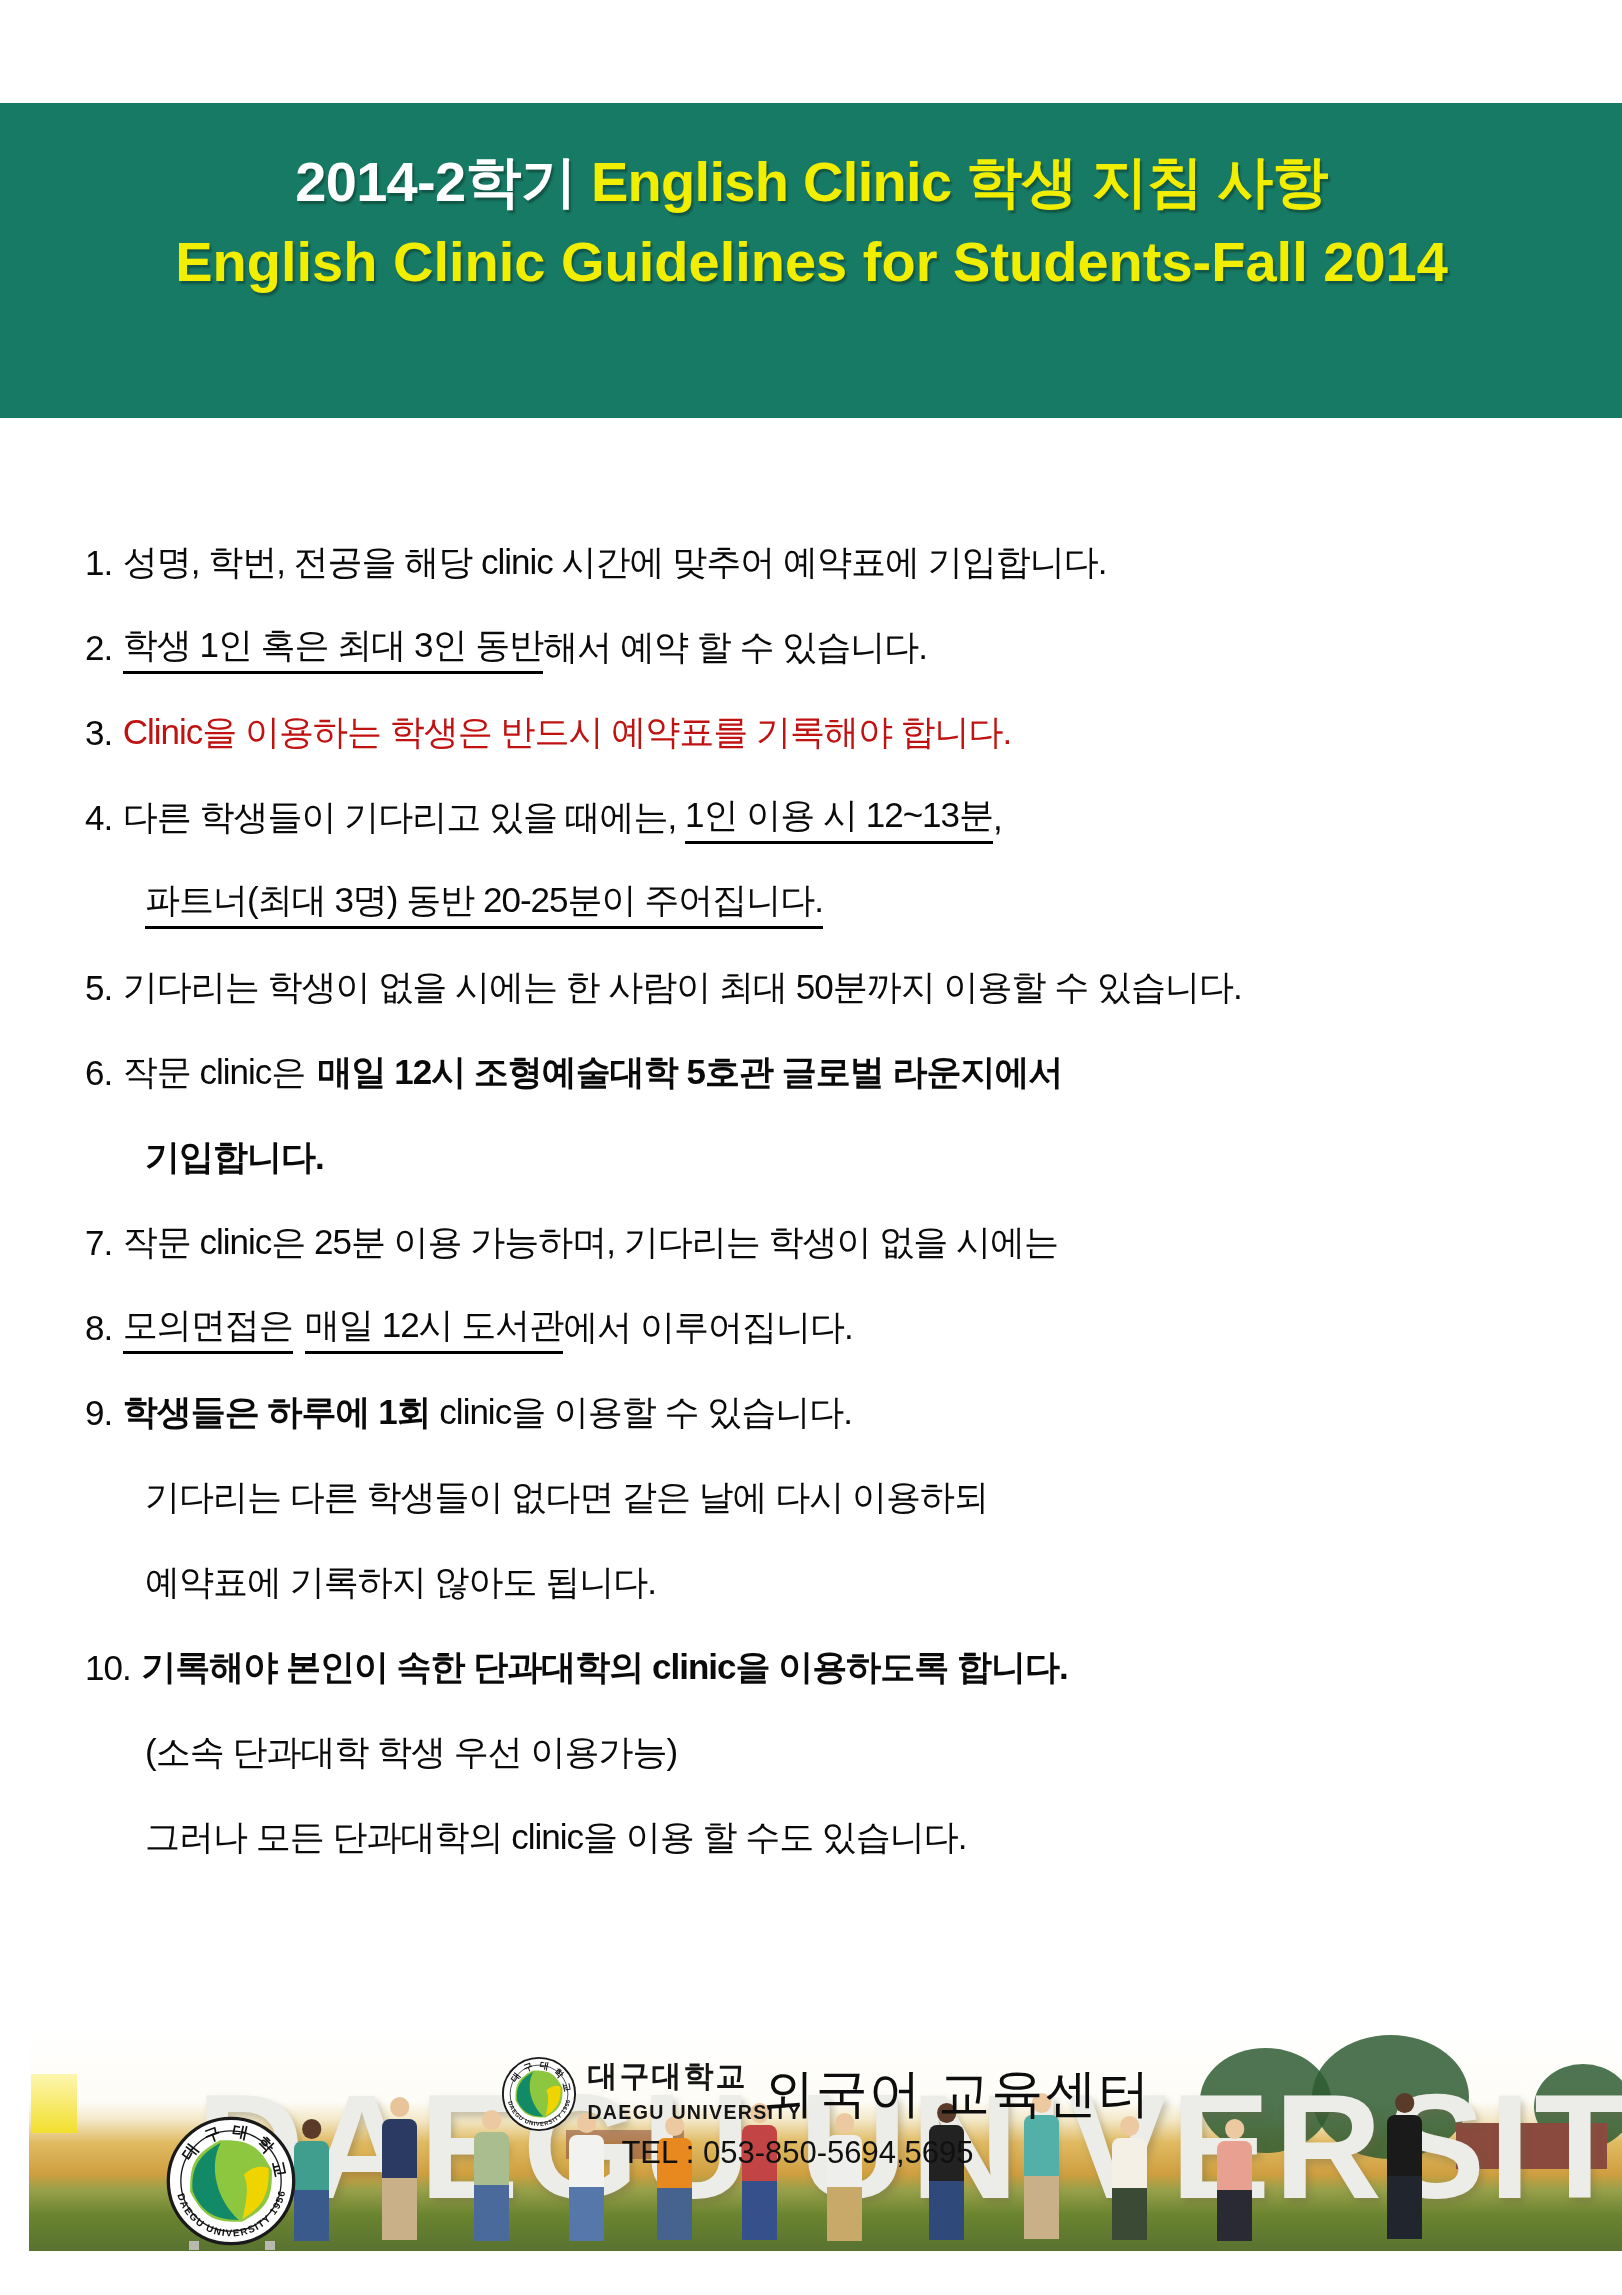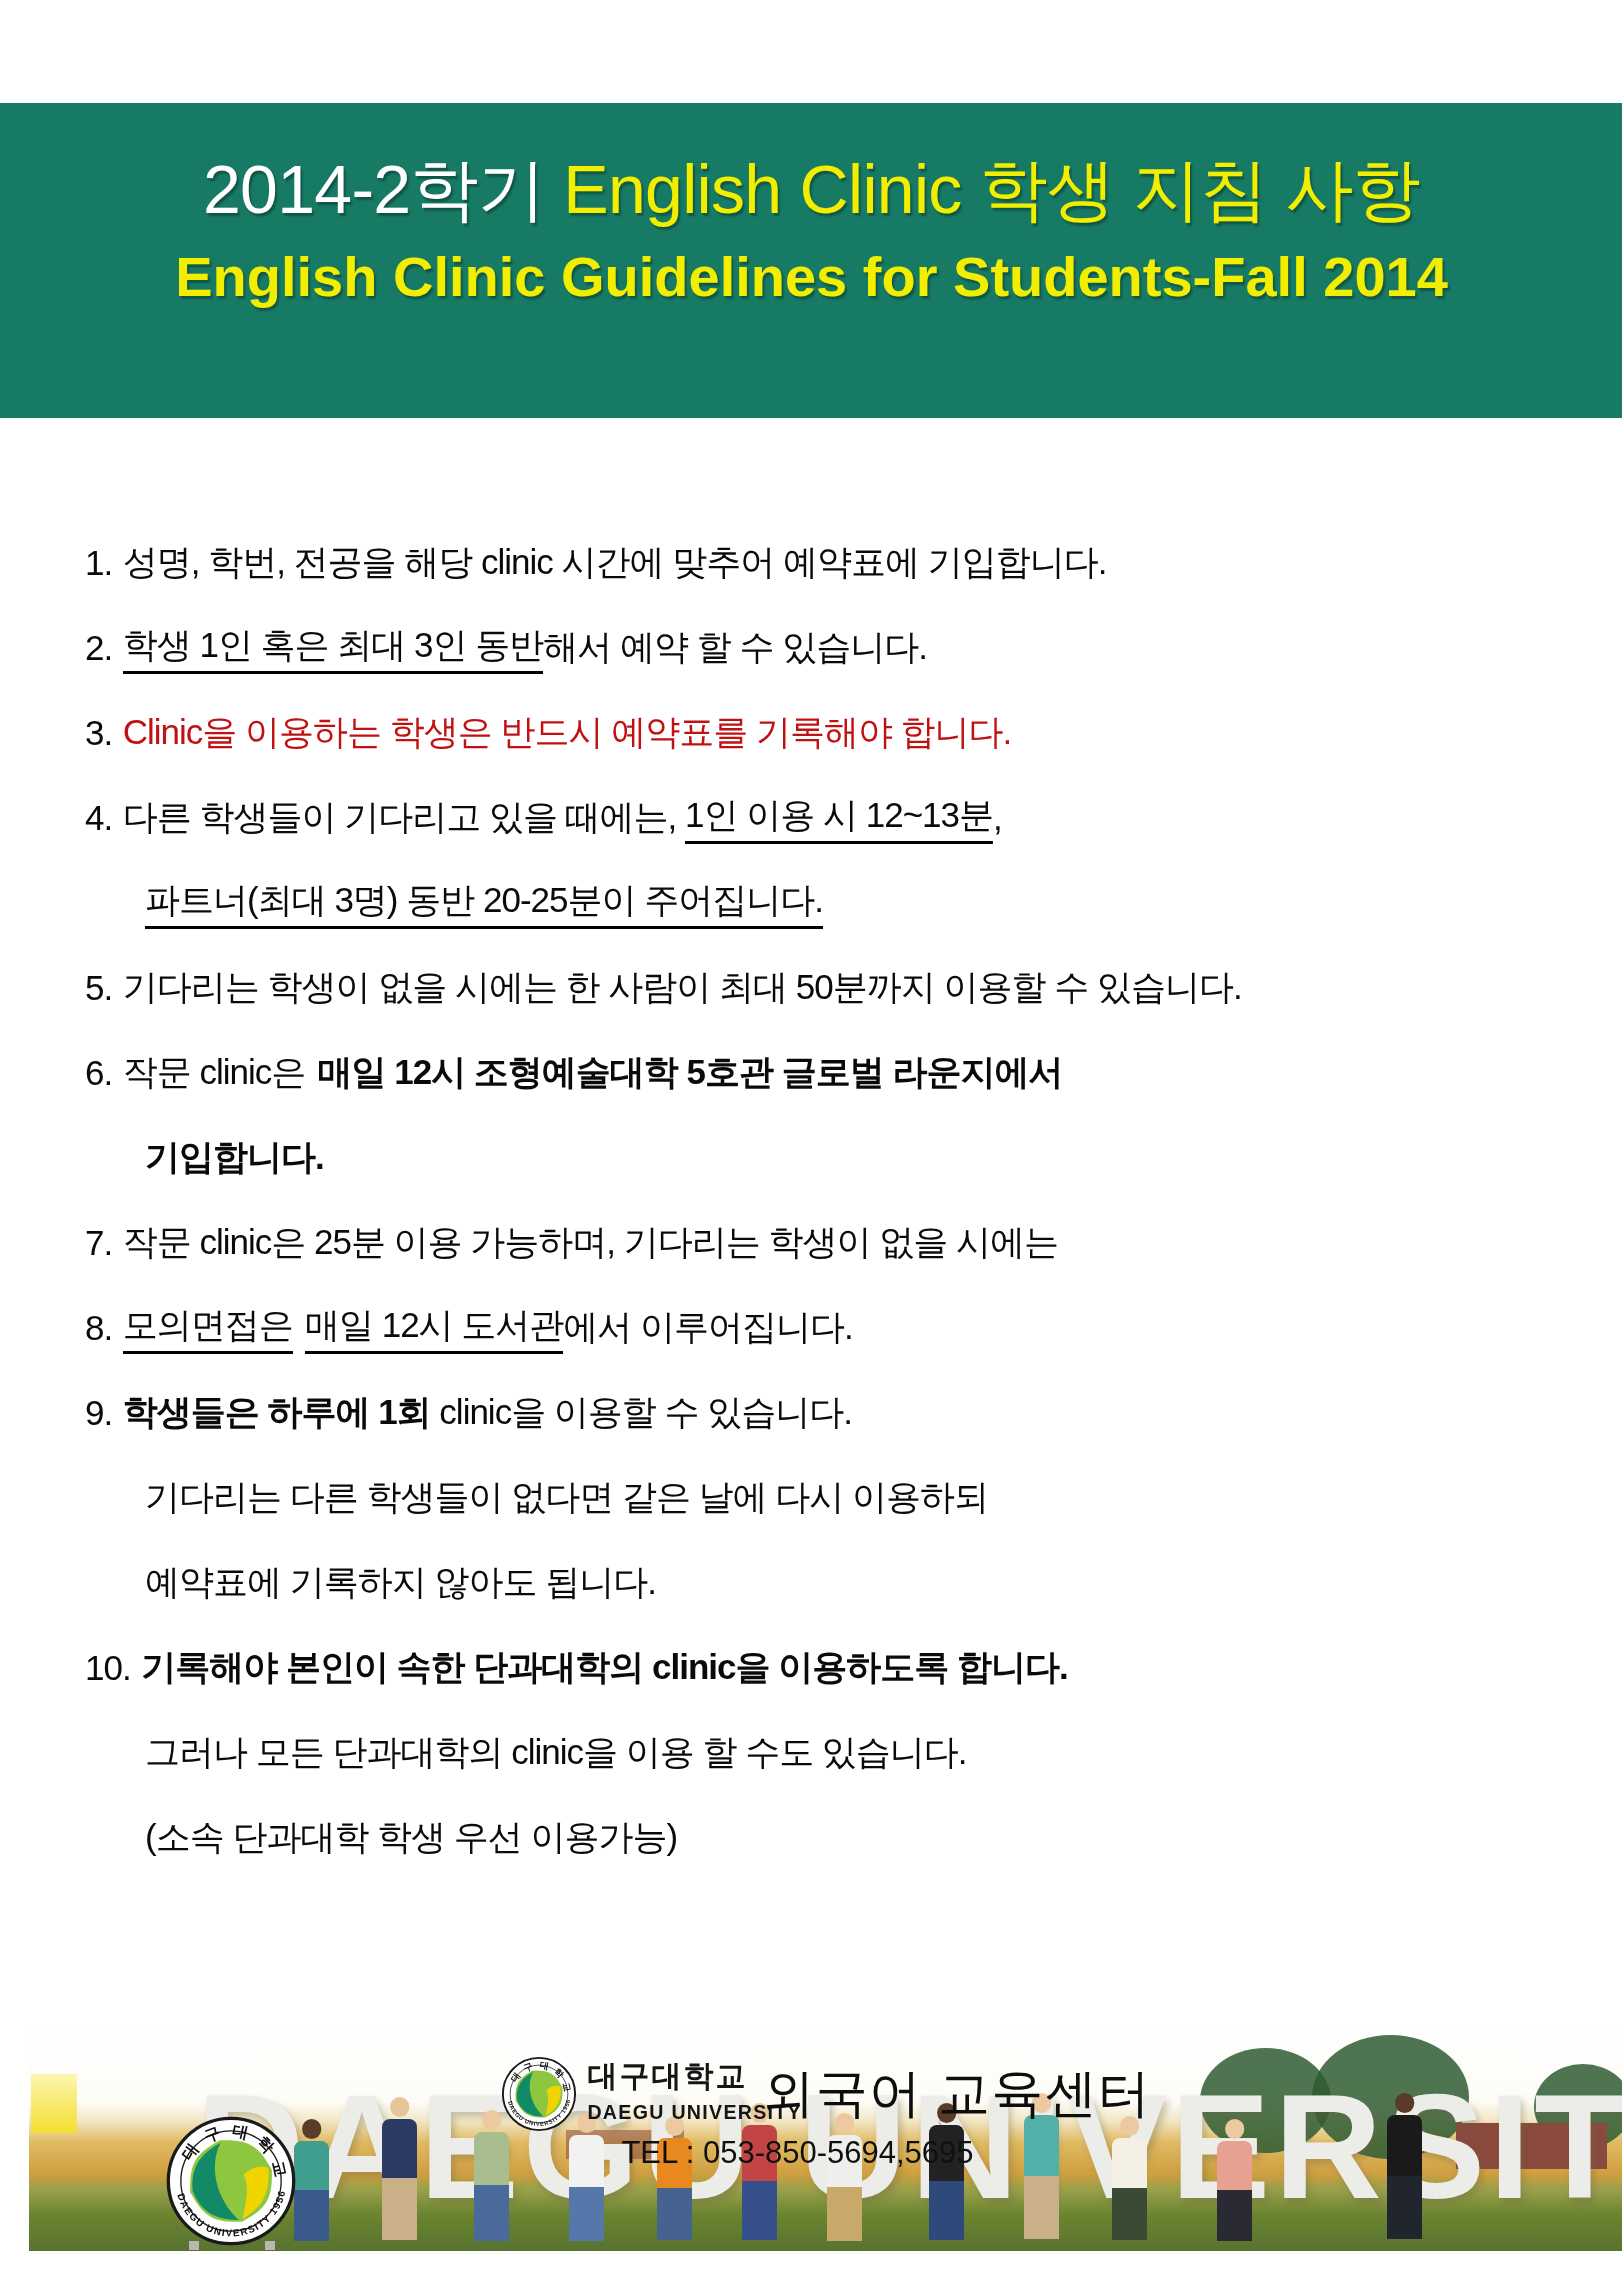--- a/index.html
+++ b/index.html
@@ -2,21 +2,21 @@
 <html style="--banner_green: #177a64; --title_yellow: #f2ee00; --red: #c11212; --seal_light_green: #8dc63f; --seal_dark_green: #128a68; --seal_yellow: #f0d400;font-size:10.5px"><head>
 <meta charset="utf-8">
 <style>
   html,body { margin:0; padding:0; background:#ffffff; }
   body { font-family: "Liberation Sans", "DejaVu Sans", sans-serif; }
   .page { position:relative; width:1623px; height:2295px; background:#ffffff; overflow:hidden; }
 
   
   .banner { position:absolute; top:103px; left:0; width:1623px; height:315px;
             background:var(--banner_green,#177a64); text-align:center; }
-  .banner .l1 { margin-top:42px; font-size:68px; font-weight:normal; color:#ffffff;
+  .banner .l1 { margin-top:42px; font-size:56px; font-weight:bold; color:#ffffff;
                 letter-spacing:-0.7px; text-shadow:2px 2.6px 2px rgba(0,0,0,.30); white-space:nowrap; }
   .banner .l1 .yellow { color:var(--title_yellow,#f2ee00); }
   .banner .l2 { margin-top:8px; font-size:56px; font-weight:bold;
                 color:var(--title_yellow,#f2ee00); letter-spacing:0px;
                 text-shadow:2px 2.6px 2px rgba(0,0,0,.30); white-space:nowrap; }
 
   
   .content { position:absolute; top:520px; left:85px; width:1492px;
              font-size:35px; color:#0a0a0a; letter-spacing:-1px; }
   .line { height:85px; display:flex; align-items:center; white-space:pre; }
@@ -93,23 +93,23 @@
     <div class="line"><span class="num">8.</span><span class="u">모의면접은</span><span class="u gap-l">매일 12시 도서관</span><span>에서 이루어집니다.</span></div>
 
     <div class="line"><span class="num">9.</span><span class="b">학생들은 하루에 1회</span><span> clinic을 이용할 수 있습니다.</span></div>
 
     <div class="line cont"><span>기다리는 다른 학생들이 없다면 같은 날에 다시 이용하되</span></div>
 
     <div class="line cont"><span>예약표에 기록하지 않아도 됩니다.</span></div>
 
     <div class="line"><span class="num">10.</span><span class="b">기록해야 본인이 속한 단과대학의 clinic을 이용하도록 합니다.</span></div>
 
+    <div class="line cont"><span>(소속 단과대학 학생 우선 이용가능)</span></div>
+
     <div class="line cont"><span>그러나 모든 단과대학의 clinic을 이용 할 수도 있습니다.</span></div>
-
-    <div class="line cont"><span>(소속 단과대학 학생 우선 이용가능)</span></div>
 
   </div>
 
   <div class="photo">
 
     <div class="yellow-accent"></div>
 
     <div class="tree" style="left:1171px; top:23px; width:131px; height:105px;"></div>
     <div class="tree" style="left:1283px; top:9.8px; width:157px; height:124px;"></div>
     <div class="tree" style="left:1505px; top:39px; width:98px; height:85px;"></div>

